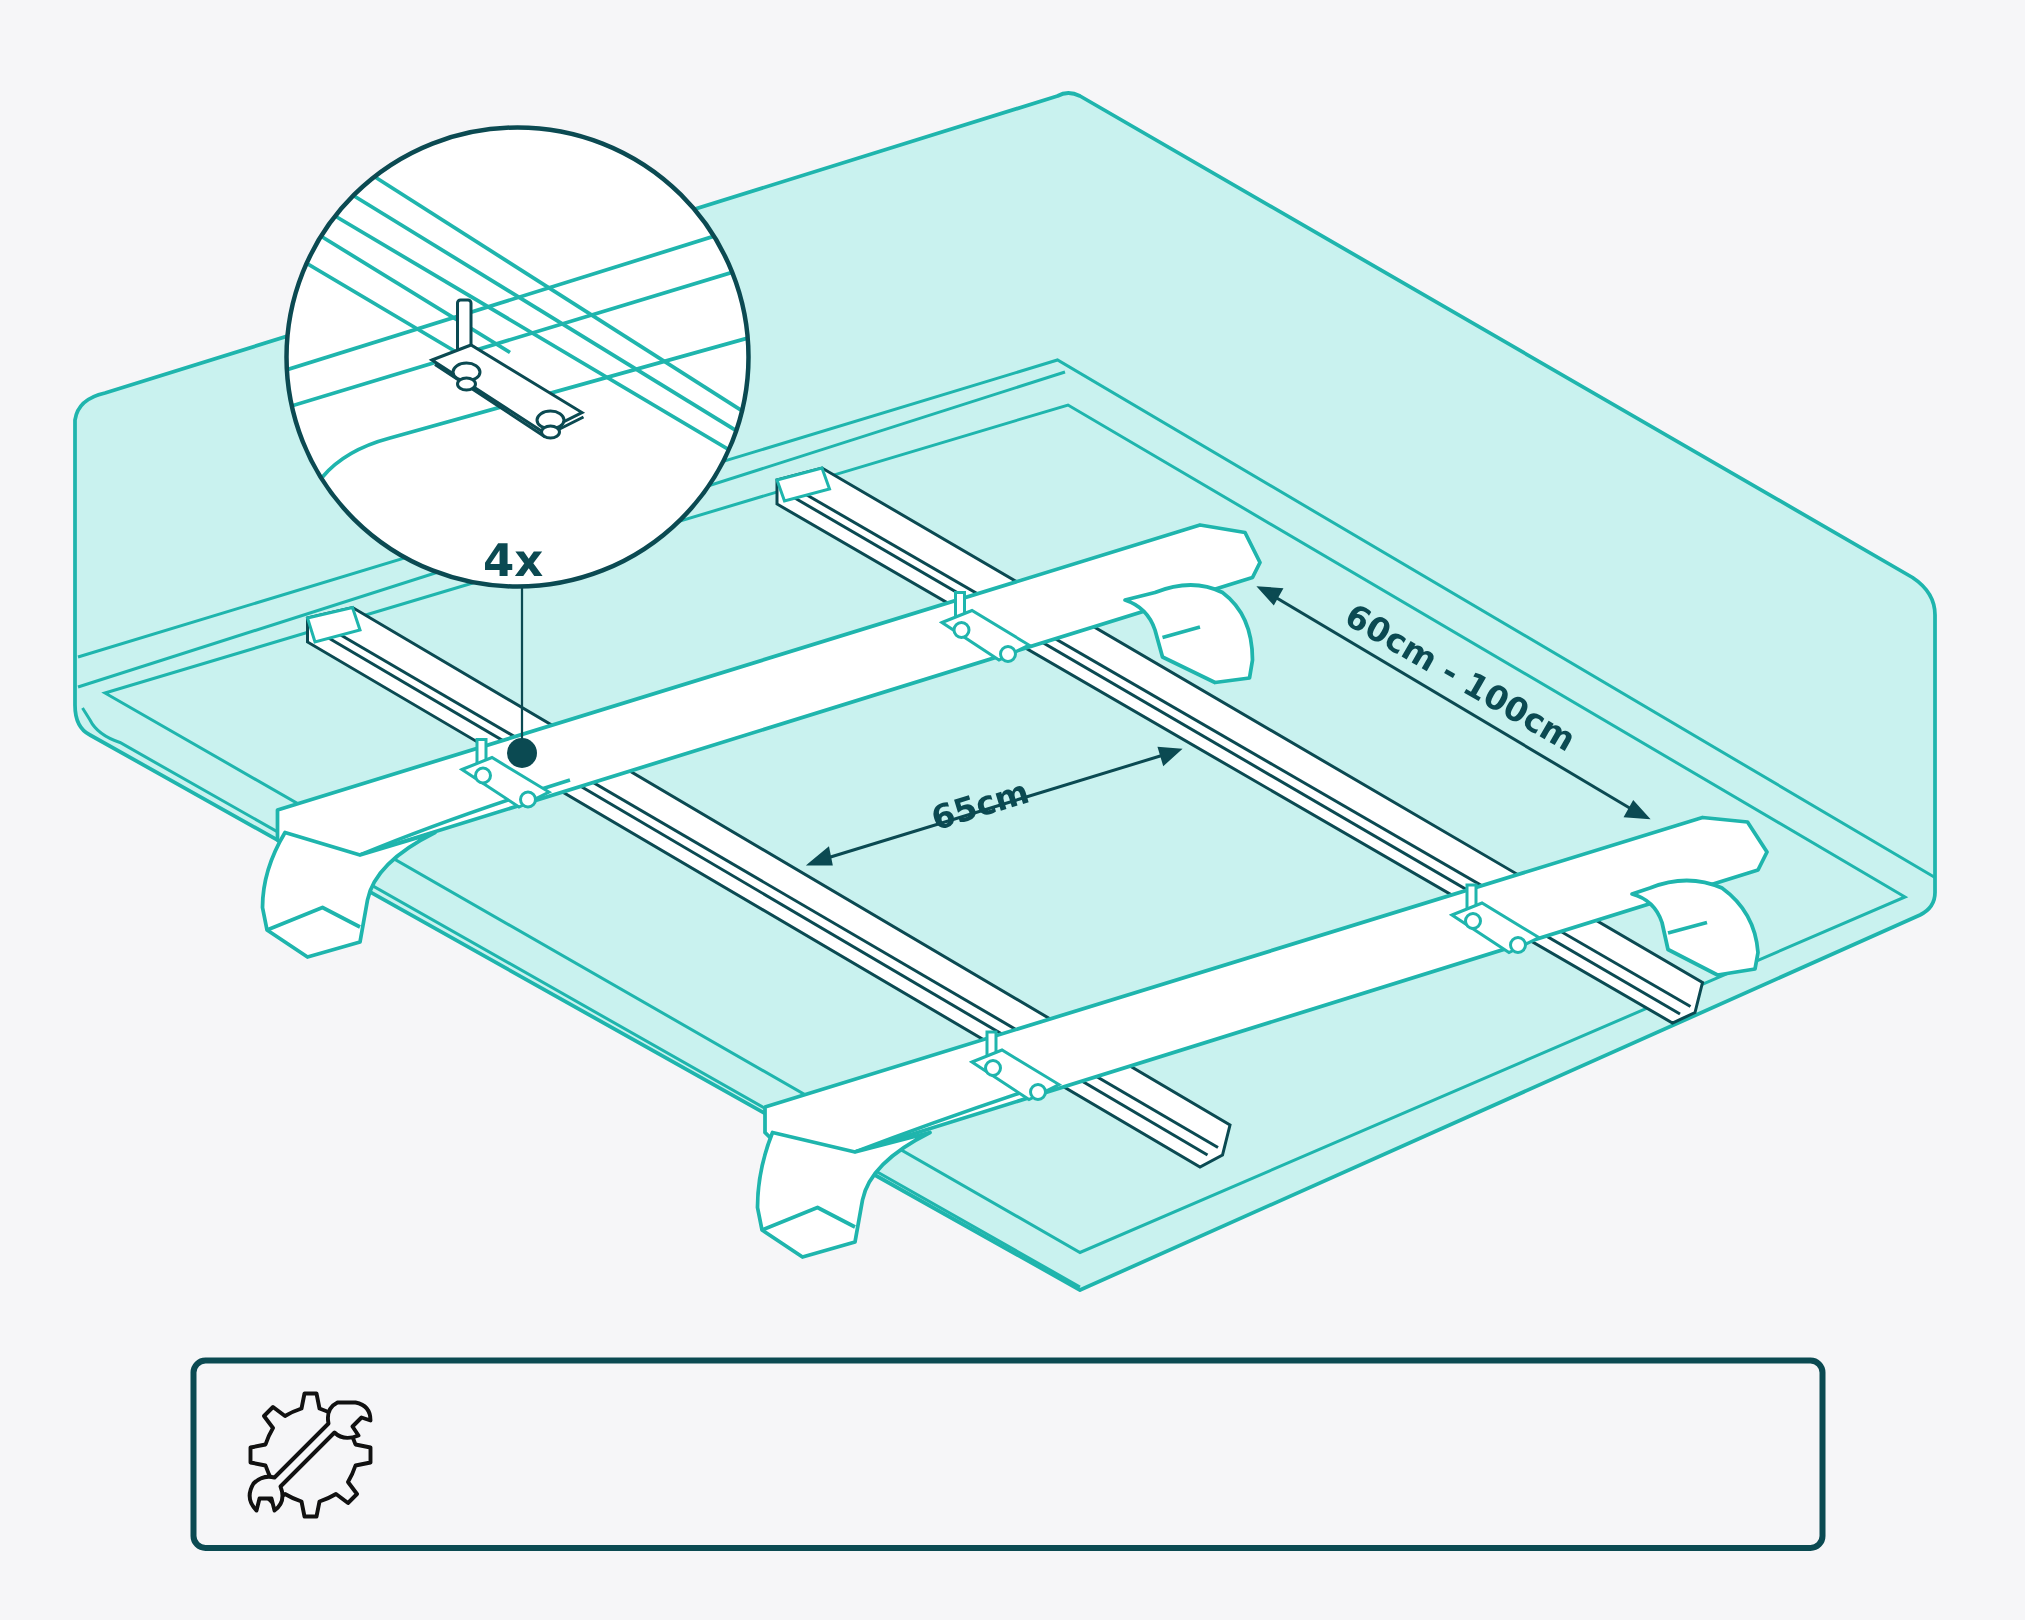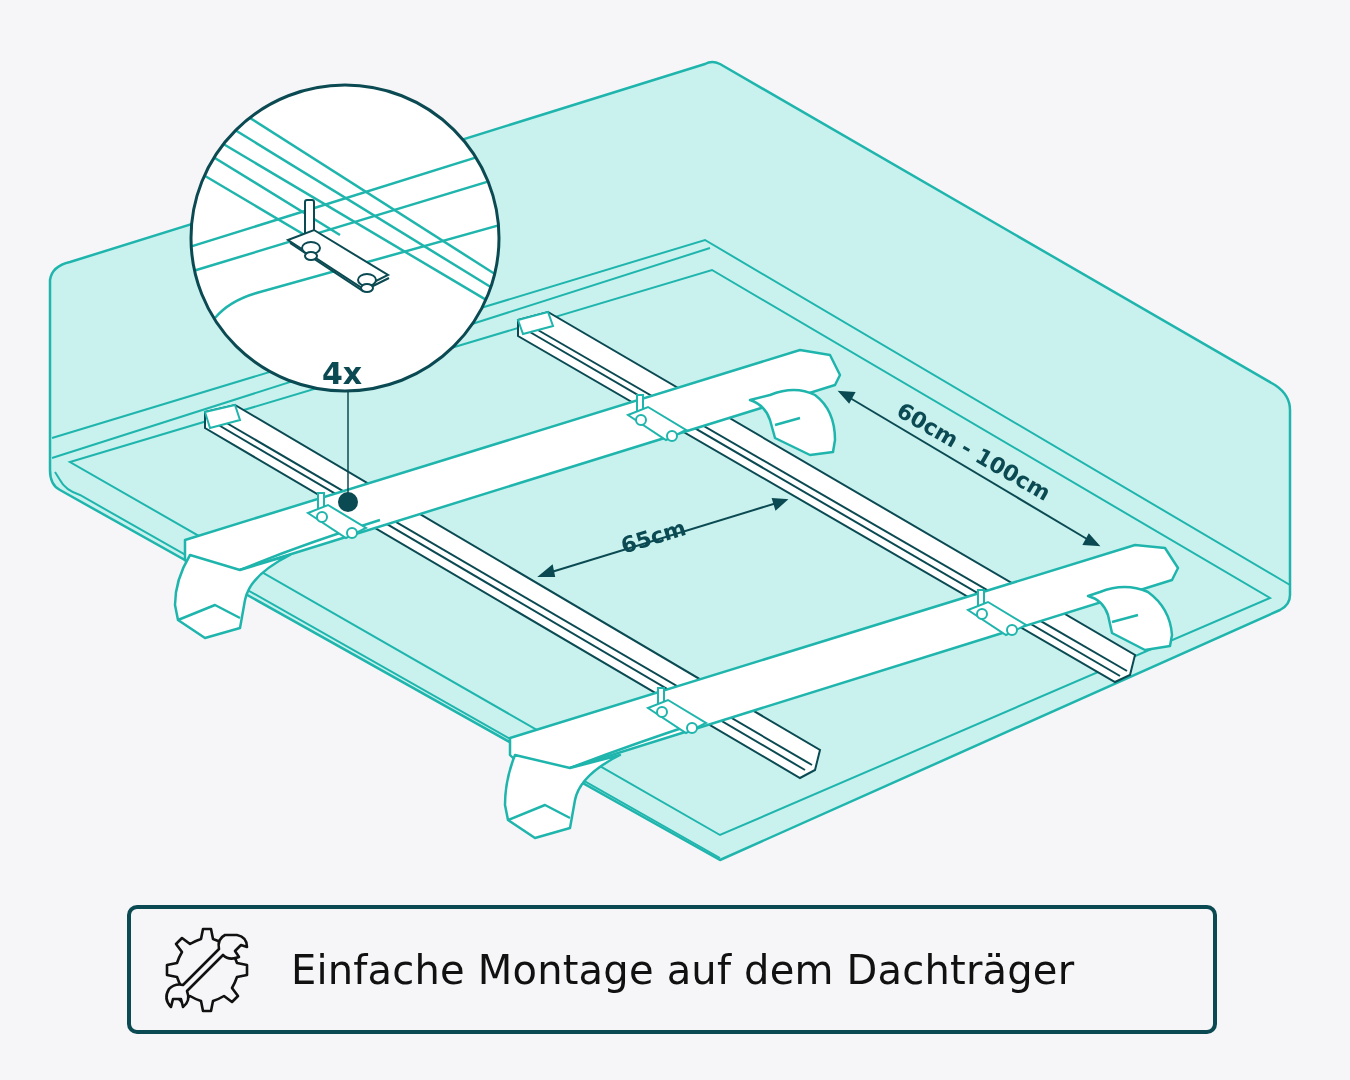--- a/index.html
+++ b/index.html
@@ -177,14 +177,13 @@
 
 <div class="caption-box">
   <span class="caption-icon">
     <svg viewBox="0 0 110 110" width="110" height="110" fill="none" stroke="#111" stroke-width="2.6" stroke-linejoin="round">
 
       <path d="M52 14 L60 14 L62 24 Q68 26 73 29 L81 23 L87 29 L81 37 Q84 42 86 48 L96 50 L96 60 L86 62 Q84 68 81 73 L87 81 L81 87 L73 81 Q68 84 62 86 L60 96 L52 96 L50 86 Q44 84 39 81 L31 87 L25 81 L31 73 Q28 68 26 62 L16 60 L16 50 L26 48 Q28 42 31 37 L25 29 L31 23 L39 29 Q44 26 50 24 Z"></path>
 
       <path d="M86 20 Q96 22 96 32 L90 30 L84 36 L88 42 Q78 46 72 40 L36 76 Q40 86 32 92 L30 84 L22 84 L20 92 Q12 84 18 74 Q24 68 32 70 L68 34 Q66 24 74 20 Z" fill="#f6f6f8"></path>
     </svg>
   </span>
-  <span class="caption-text">Einfache Montage auf dem Dachträger</span>
 </div>
 
 </body></html>

